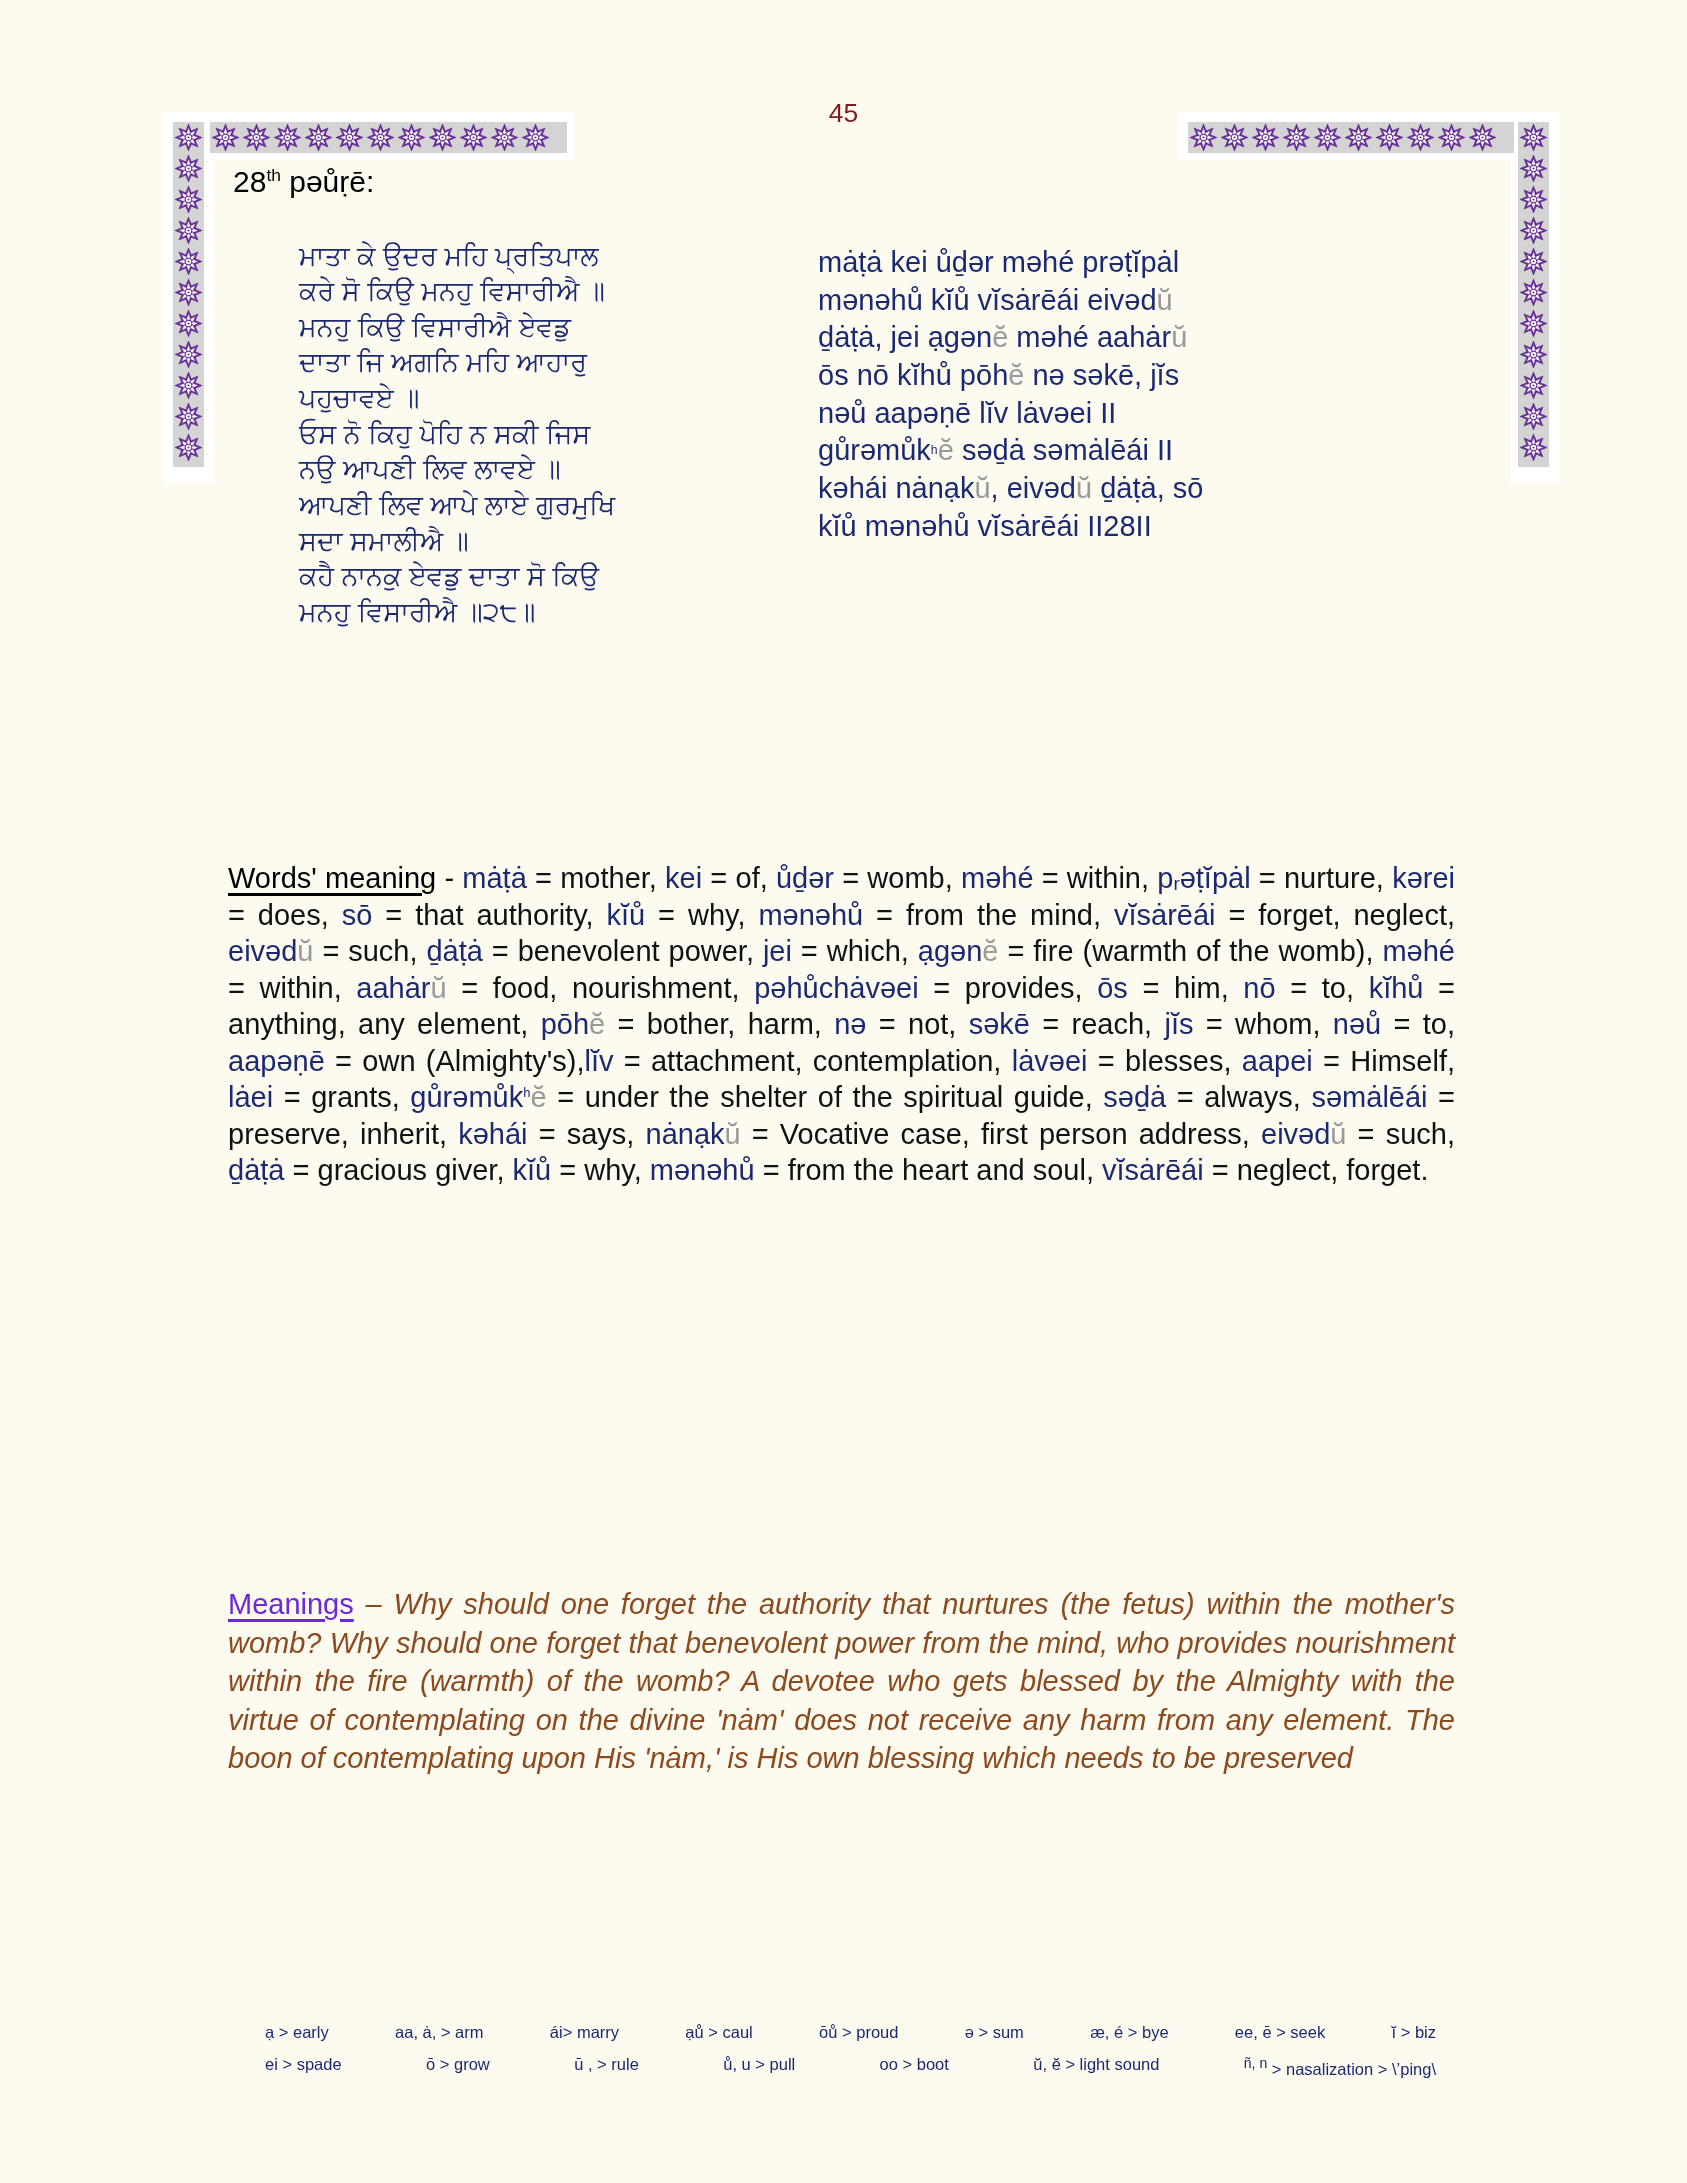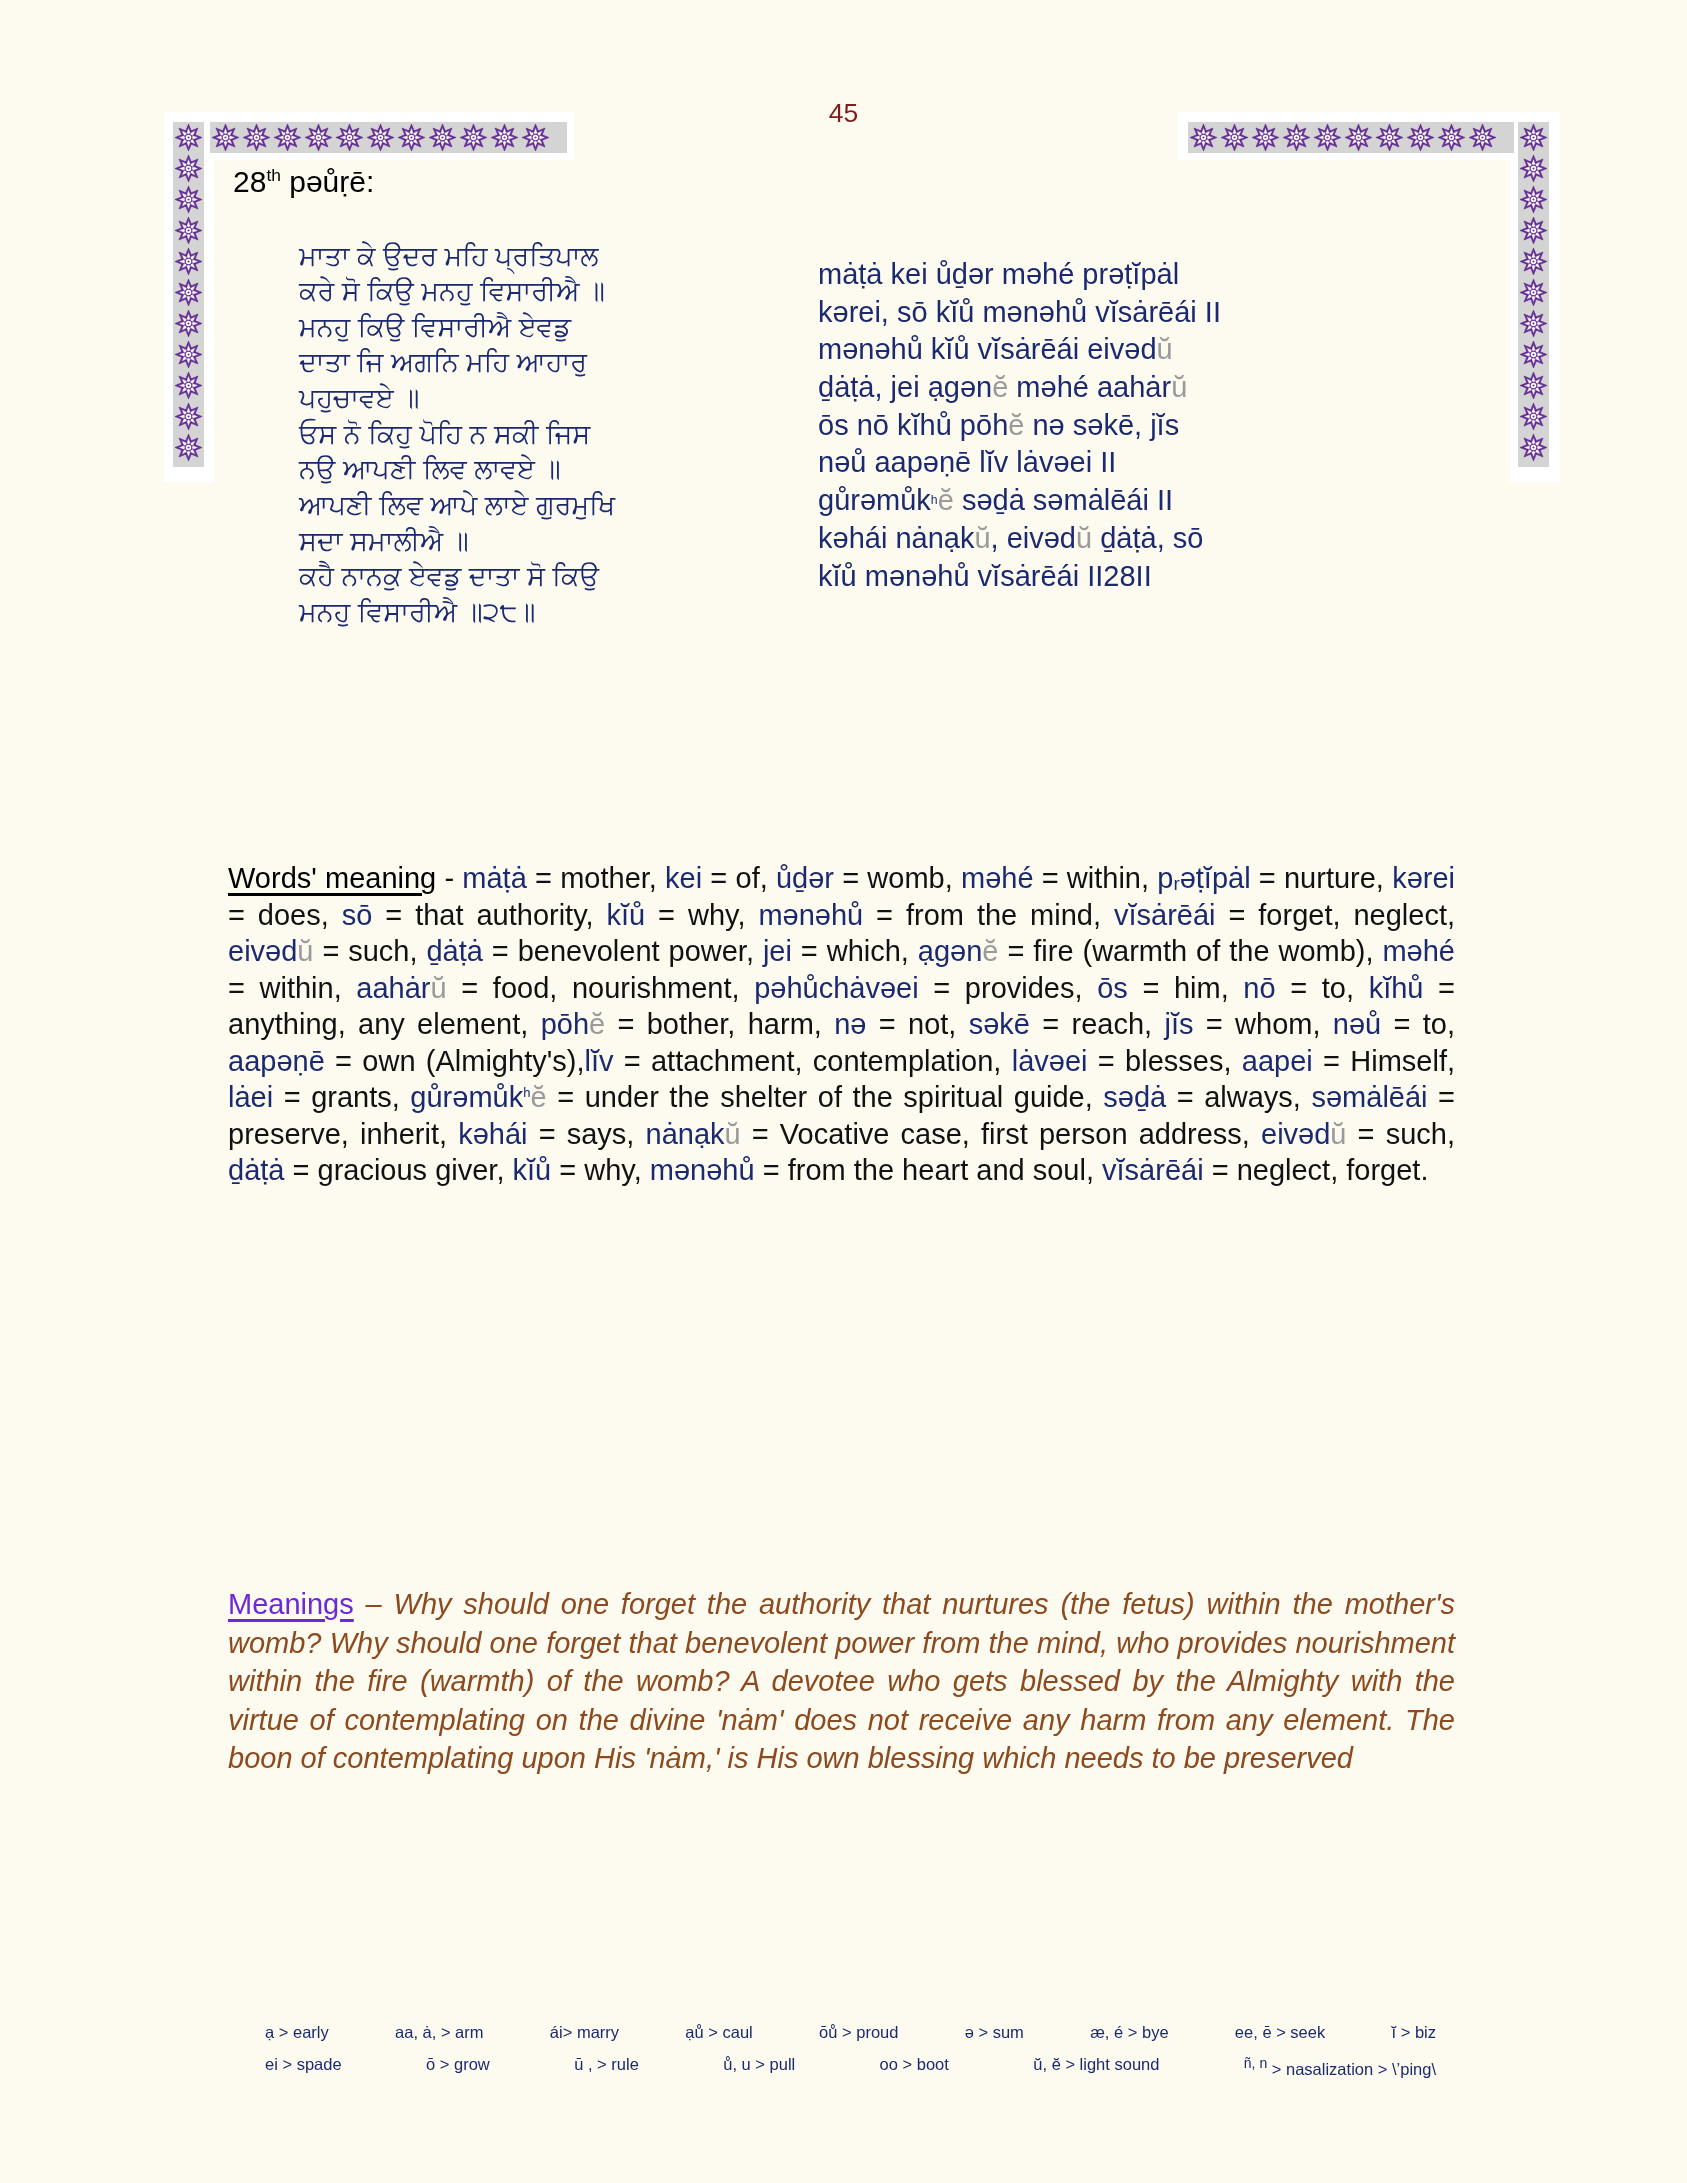--- a/index.html
+++ b/index.html
@@ -94,21 +94,21 @@
     width: 397px;
     color: #1B2A70;
     font-size: 27px;
     line-height: 1.32;
     font-family: "Liberation Sans", sans-serif;
   }
   #gurmukhi-col .gline { white-space: normal; }
   #translit-col {
     position: absolute;
     left: 645px;
-    top: 24px;
+    top: 12px;
     width: 569px;
     color: #1B2A70;
     font-size: 29px;
     line-height: 1.30;
   }
   #translit-col .tline { white-space: normal; }
   .lgt { color: #9a9a9a; }
   .tsup { font-size: 0.62em; vertical-align: 0.1em; }
 
   
@@ -1882,21 +1882,20 @@
       <div class="gline">ਪਹੁਚਾਵਏ ॥</div>
       <div class="gline">ਓਸ ਨੋ ਕਿਹੁ ਪੋਹਿ ਨ ਸਕੀ ਜਿਸ</div>
       <div class="gline">ਨਉ ਆਪਣੀ ਲਿਵ ਲਾਵਏ ॥</div>
       <div class="gline">ਆਪਣੀ ਲਿਵ ਆਪੇ ਲਾਏ ਗੁਰਮੁਖਿ</div>
       <div class="gline">ਸਦਾ ਸਮਾਲੀਐ ॥</div>
       <div class="gline">ਕਹੈ ਨਾਨਕੁ ਏਵਡੁ ਦਾਤਾ ਸੋ ਕਿਉ</div>
       <div class="gline">ਮਨਹੁ ਵਿਸਾਰੀਐ ॥੨੮॥</div>
     </div>
   <div id="translit-col">
       <div class="tline">mȧṭȧ  kei ůḏər məhé p<span class="tsub">r</span>əṭĭpȧl</div>
-      <div class="tline">kərei, sō kĭů mənəhů vĭsȧrēái II</div>
       <div class="tline" style="text-align:justify;">mənəhů kĭů  vĭsȧrēái  eivəd<span class="lgt">ŭ</span></div>
       <div class="tline" style="text-align:justify;">ḏȧṭȧ, jei  ạgən<span class="lgt">ĕ</span>  məhé  aahȧr<span class="lgt">ŭ</span></div>
       <div class="tline">ōs nō kĭhů pōh<span class="lgt">ĕ</span> nə  səkē, jĭs</div>
       <div class="tline">nəů aapəṇē  lĭv  lȧvəei II</div>
       <div class="tline">gůrəmůk<span class="tsup">ʰ</span><span class="lgt">ĕ</span> səḏȧ səmȧlēái II</div>
       <div class="tline">kəhái nȧnạk<span class="lgt">ŭ</span>, eivəd<span class="lgt">ŭ</span> ḏȧṭȧ, sō</div>
       <div class="tline">kĭů mənəhů vĭsȧrēái II28II</div>
     </div>
 </div>
 

